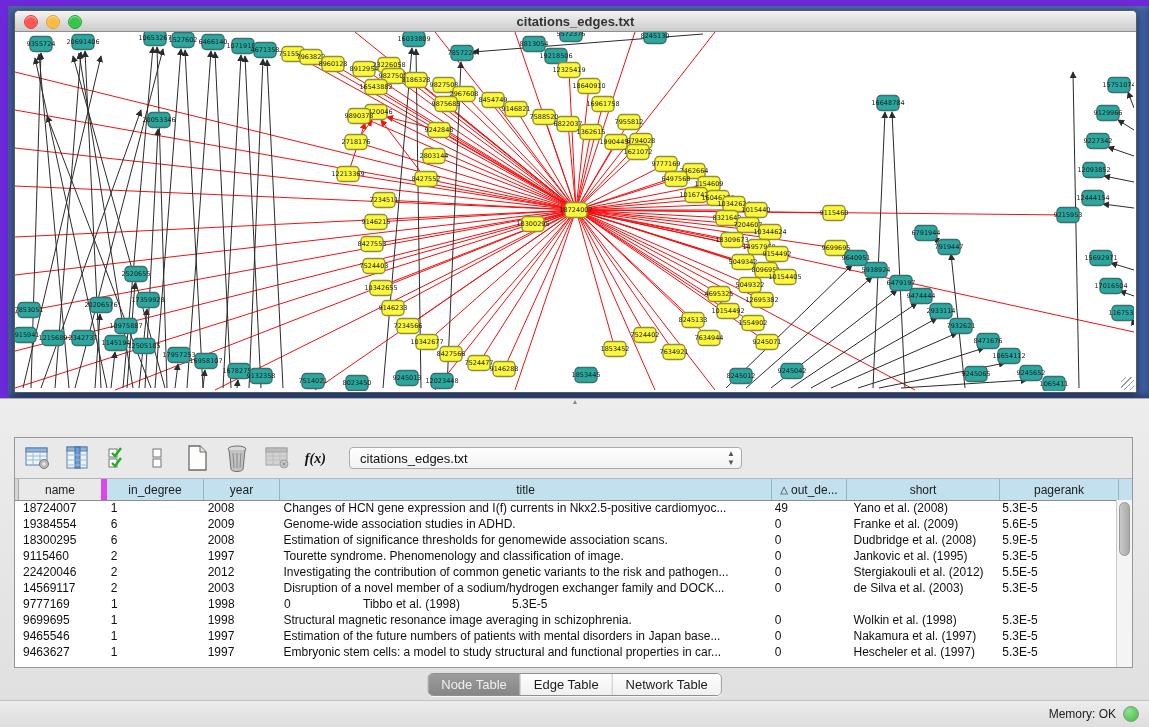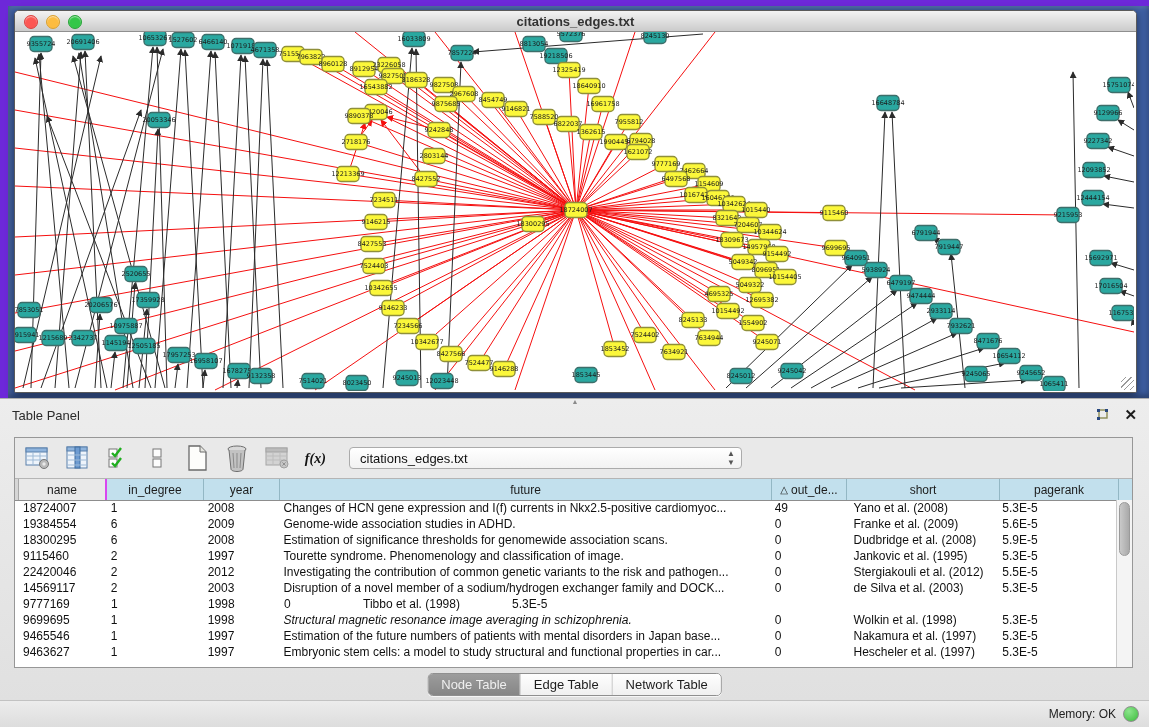--- a/index.html
+++ b/index.html
@@ -44,21 +44,21 @@
   .combo{margin-left:6px;width:393px;height:22px;background:linear-gradient(#ffffff,#f2f2f2);
          border:1px solid #ababab;border-radius:4px;display:flex;align-items:center;
          font-size:13px;color:#111;padding-left:10px;box-sizing:border-box;position:relative;}
   .combo .arrows{position:absolute;right:6px;top:1px;font-size:8px;line-height:9px;color:#555;
                  display:flex;flex-direction:column;align-items:center;}
 
   .tp-table{flex:1;background:#ffffff;position:relative;overflow:hidden;border-top:1px solid #b5b5b5;}
   .thead{display:flex;height:21px;border-bottom:1px solid #8d8d8d;background:#c2e0ed;}
   .th{box-sizing:border-box;border-right:1px solid #93b7c4;display:flex;align-items:center;
       justify-content:center;font-size:12px;color:#1c1c1c;overflow:hidden;white-space:nowrap;}
-  .th.gray{background:#e9e9e9;border-right:2px solid #d946ef;}
+  .th.gray{background:#e9e9e9;border-right:6px solid #d946ef;}
   .th .sort{font-size:10px;margin-right:3px;}
   .gutter-col{width:4px;background:#d6d6d6;border-right:1px solid #a8a8a8;box-sizing:border-box;}
   .tbody{position:absolute;left:0;right:15px;top:21px;bottom:0;overflow:hidden;}
   .trow{display:flex;height:16px;line-height:16px;font-size:12px;color:#101010;white-space:nowrap;}
   .td{box-sizing:border-box;padding-left:4px;overflow:hidden;white-space:nowrap;}
   .vscroll{position:absolute;right:0;top:21px;bottom:0;width:15px;background:#f4f4f4;
            border-left:1px solid #c9c9c9;}
   .vthumb{margin:2px;width:9px;height:52px;background:linear-gradient(90deg,#c9c9c9,#a9a9a9);
           border:1px solid #9a9a9a;border-radius:6px;}
 
@@ -783,34 +783,20 @@
               <text x="1039" y="354" text-anchor="middle" font-size="6.5" font-family="&quot;DejaVu Sans&quot;,sans-serif" fill="#1b1b1b">1065411</text>
             </g>
           </svg>
         <div class="resize-grip"></div>
       </div>
     </div>
   </div>
 
   <div class="table-panel">
     <div class="split-handle">▲</div>
-    <div class="tp-header">
-      <span class="tp-title">Table Panel</span>
-      <span class="tp-header-icons">
-        <span class="float-icon">
-          <svg width="15" height="14" viewBox="0 0 15 14">
-            <rect x="4" y="2" width="8" height="8" fill="none" stroke="#8a8a54" stroke-width="1.4"></rect>
-            <rect x="2" y="1" width="3" height="3" fill="#27477e"></rect>
-            <rect x="10" y="1" width="3" height="3" fill="#27477e"></rect>
-            <rect x="2" y="9" width="3" height="3" fill="#27477e"></rect>
-          </svg>
-        </span>
-        <span class="close-icon">✕</span>
-      </span>
-    </div>
 
     <div class="tp-box">
       <div class="tp-toolbar" id="toolbar">
 
         <div class="tbtn">
             <svg width="27" height="26" viewBox="0 0 27 26">
               <rect x="2" y="3" width="21" height="17" fill="#eef4fb" stroke="#5b80ab"></rect>
               <rect x="2" y="3" width="21" height="4" fill="#8fb4dd" stroke="#5b80ab"></rect>
               <path d="M9 7v13 M16 7v13 M2 11h21 M2 15h21" stroke="#9db9d6" fill="none"></path>
               <circle cx="20" cy="19" r="4.5" fill="#b9b9b9" stroke="#787878"></circle>
@@ -881,21 +867,21 @@
             <div class="th gray" style="width: 88px;">
               <span>name</span>
             </div>
             <div class="th" style="width: 97px;">
               <span>in_degree</span>
             </div>
             <div class="th" style="width: 76px;">
               <span>year</span>
             </div>
             <div class="th" style="width: 492px;">
-              <span>future</span>
+              <span>title</span>
             </div>
             <div class="th" style="width: 75px;">
               <span class="sort">△</span>
               <span>out_de...</span>
             </div>
             <div class="th" style="width: 153px;">
               <span>short</span>
             </div>
             <div class="th" style="width: 119px;">
               <span>pagerank</span>
@@ -969,21 +955,21 @@
               <div class="td" style="width: 76px;">1998</div>
               <div class="td" style="width: 75px;">0</div>
               <div class="td" style="width: 153px; padding-left: 8px;">Tibbo et al. (1998)</div>
               <div class="td" style="width: 119px;">5.3E-5</div>
             </div>
             <div class="trow">
               <div style="width: 4px; flex: 0 0 4px;"></div>
               <div class="td" style="width: 88px;">9699695</div>
               <div class="td" style="width: 97px;">1</div>
               <div class="td" style="width: 76px;">1998</div>
-              <div class="td" style="width: 492px; font-style: italic;">Structural magnetic resonance image averaging in schizophrenia.</div>
+              <div class="td" style="width: 492px;">Structural magnetic resonance image averaging in schizophrenia.</div>
               <div class="td" style="width: 75px;">0</div>
               <div class="td" style="width: 153px; padding-left: 8px;">Wolkin et al. (1998)</div>
               <div class="td" style="width: 119px;">5.3E-5</div>
             </div>
             <div class="trow">
               <div style="width: 4px; flex: 0 0 4px;"></div>
               <div class="td" style="width: 88px;">9465546</div>
               <div class="td" style="width: 97px;">1</div>
               <div class="td" style="width: 76px;">1997</div>
               <div class="td" style="width: 492px;">Estimation of the future numbers of patients with mental disorders in Japan base...</div>

